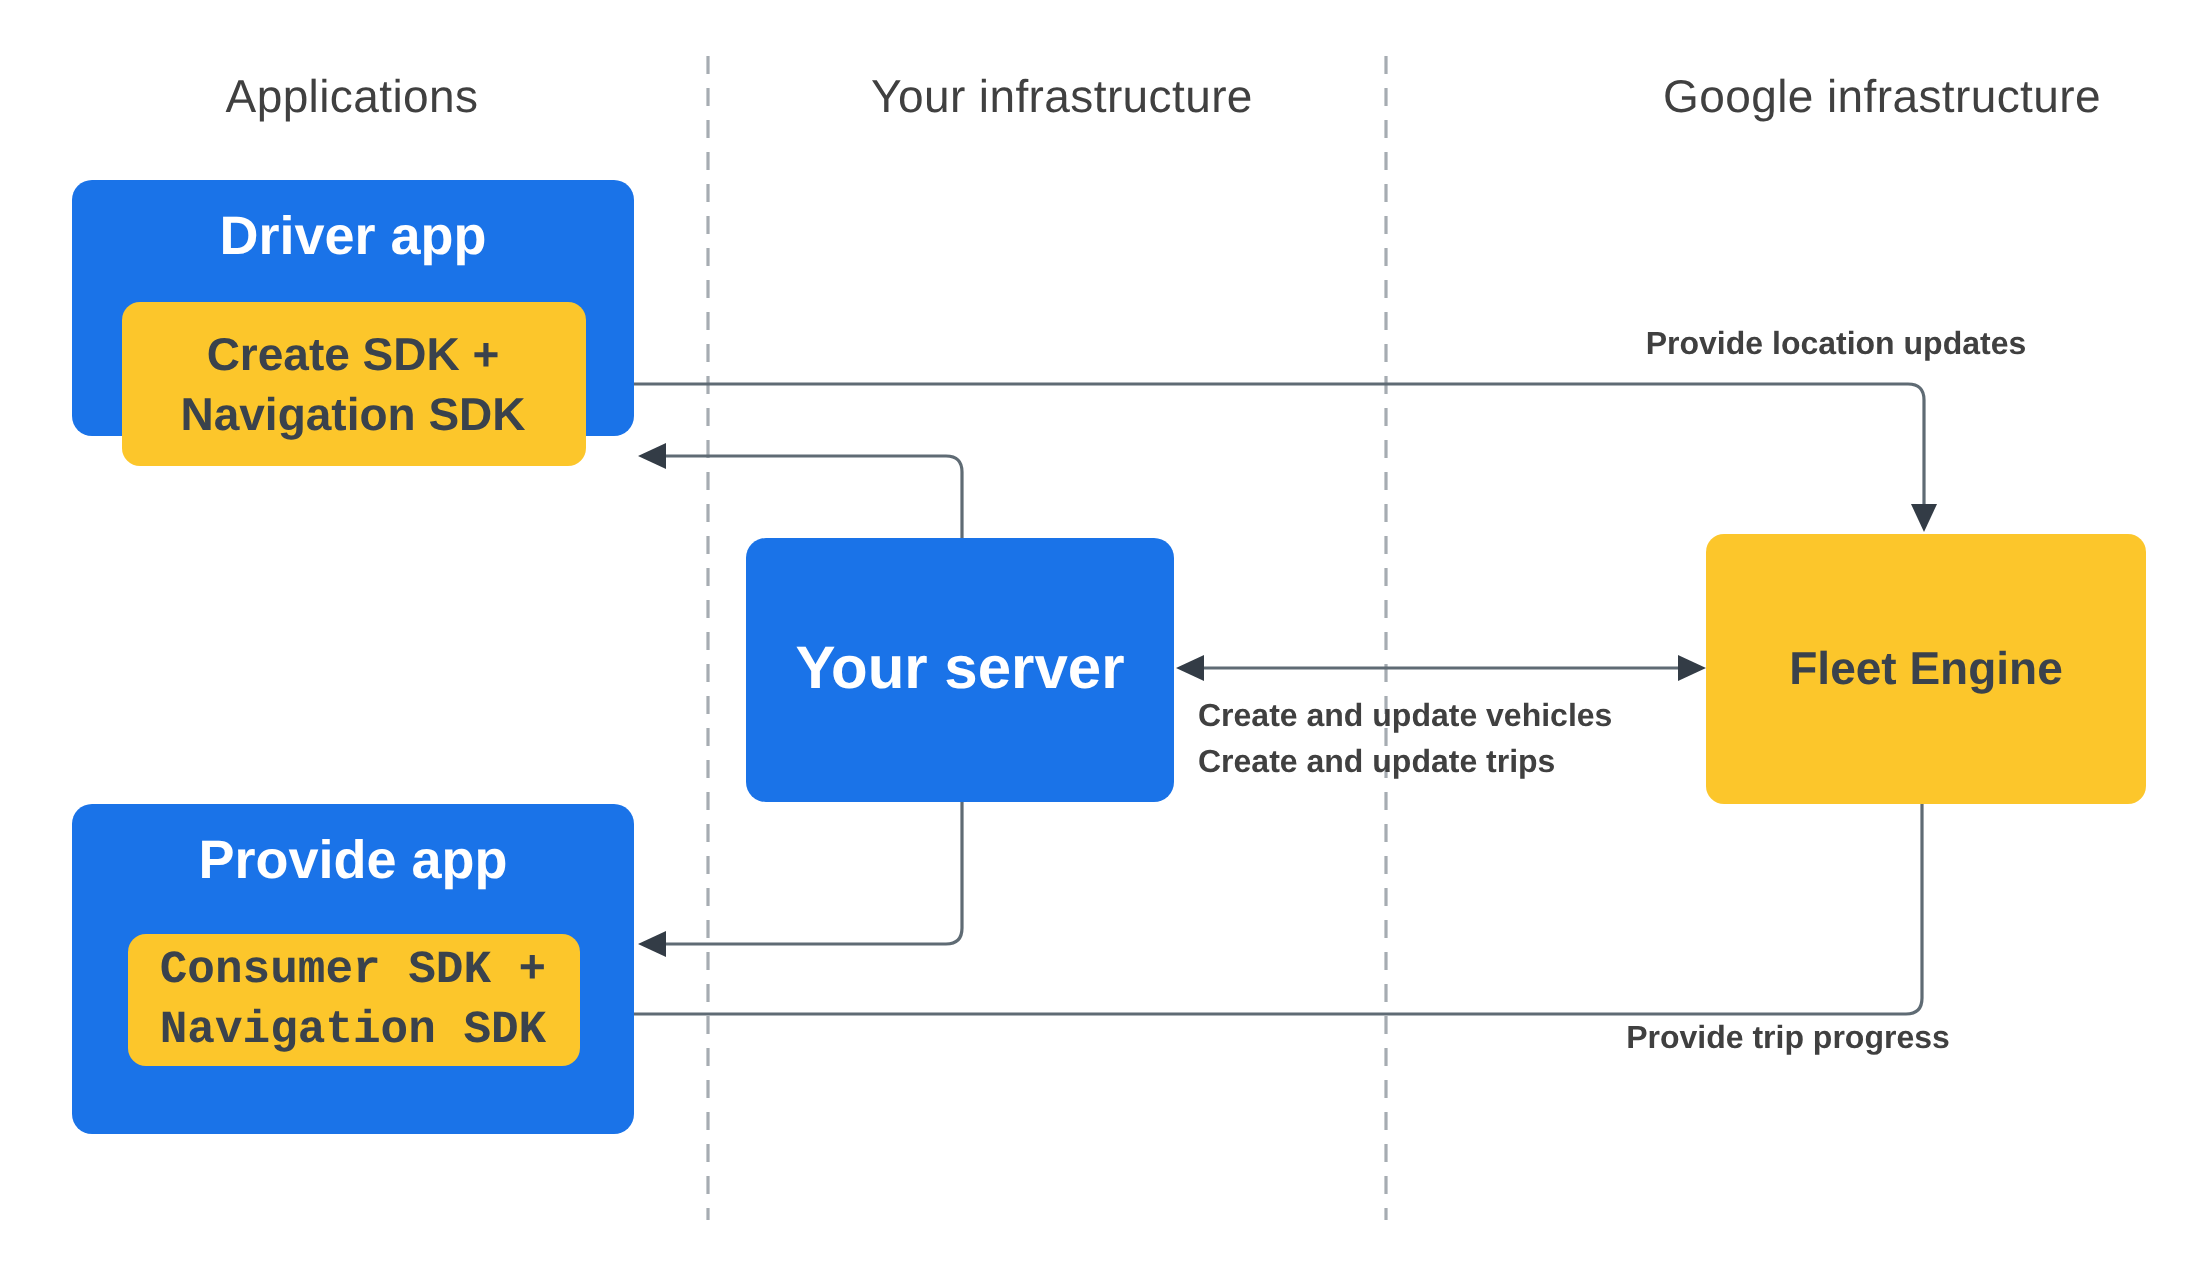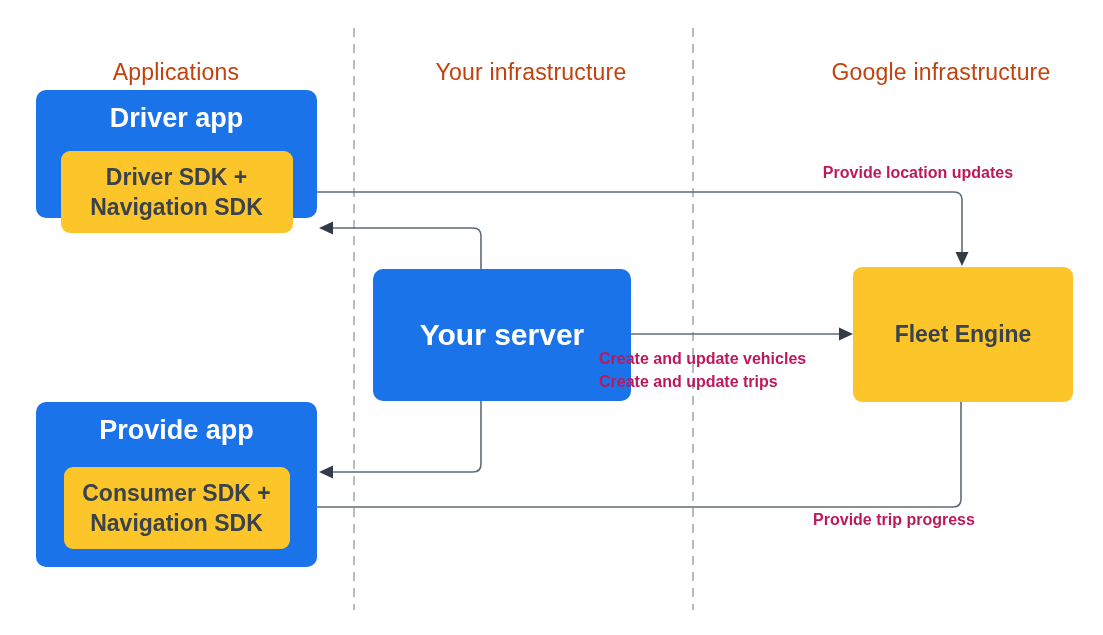--- a/index.html
+++ b/index.html
@@ -1,22 +1,22 @@
 <!DOCTYPE html>
 <html><head>
 <meta charset="utf-8">
 <style>
   html,body{margin:0;padding:0;background:#ffffff;}
   #stage{
     position:relative;width:1103px;height:635px;background:#ffffff;overflow:hidden;
     font-family:"Liberation Sans","DejaVu Sans",sans-serif;
   }
   .col-header{
-    position:absolute;top:35px;font-size:23px;font-weight:400;color:#c2410c;
-    text-align:center;letter-spacing:.2px;margin-top:24px;
+    position:absolute;top:35px;font-size:23px;font-weight:400;color:#404040;
+    text-align:center;letter-spacing:.2px;
   }
   #hdr-apps{left:46px;width:260px;}
   #hdr-your{left:401px;width:260px;}
   #hdr-google{left:795px;width:292px;}
 
   .node{position:absolute;box-sizing:border-box;}
   .blue-box{background:#1a73e8;border-radius:10px;}
   .yellow-box{background:#fcc62b;border-radius:9px;}
 
   #driver-app{left:36px;top:90px;width:281px;height:128px;}
@@ -24,35 +24,35 @@
   .app-title{
     margin-top:13px;text-align:center;color:#ffffff;font-weight:700;font-size:27px;
   }
   .sdk-box{
     position:absolute;left:50%;transform:translateX(-50%);
     display:flex;align-items:center;justify-content:center;
     text-align:center;font-weight:700;font-size:23px;line-height:30px;color:#3a424c;
     white-space:pre-line;
   }
   #driver-sdk{top:61px;width:232px;height:82px;}
-  #consumer-sdk{top:65px;width:226px;height:82px;}
+  #consumer-sdk{top:65px;width:226px;height:66px;font-family:Liberation Mono, monospace;}
 
   #your-server{
-    left:373px;top:269px;width:258px;height:132px;
+    left:373px;top:269px;width:214px;height:132px;
     display:flex;align-items:center;justify-content:center;
     color:#ffffff;font-weight:700;font-size:30px;
   }
   #fleet-engine{
     left:853px;top:267px;width:220px;height:135px;
     display:flex;align-items:center;justify-content:center;
     color:#3a424c;font-weight:700;font-size:23px;
   }
 
   .edge-label{
-    position:absolute;font-weight:700;font-size:16px;color:#be185d;white-space:nowrap;
+    position:absolute;font-weight:700;font-size:16px;color:#404040;white-space:nowrap;
   }
   #lbl-location{left:788px;top:164px;width:260px;text-align:center;}
   #lbl-vehicles{left:599px;top:347px;line-height:23px;}
   #lbl-trip{left:779px;top:511px;width:230px;text-align:center;}
 
   #edges{position:absolute;left:0;top:0;width:1103px;height:635px;pointer-events:none;}
   .wire{fill:none;stroke:#5f6b74;stroke-width:1.6;}
   .divider{fill:none;stroke:#a6acb2;stroke-width:1.6;stroke-dasharray:9 7;}
   .head{fill:#333c46;stroke:none;}
 </style>
@@ -82,21 +82,21 @@
 
     <path class="wire" d="M 481 401 L 481 464 Q 481 472 473 472 L 332 472"></path>
     <polygon class="head" points="319,472 333,465.5 333,478.5"></polygon>
 
     <path class="wire" d="M 961 402 L 961 499 Q 961 507 953 507 L 308 507"></path>
     <polygon class="head" points="295,507 309,500.5 309,513.5"></polygon>
   </svg>
 
   <div class="node blue-box" id="driver-app">
     <div class="app-title">Driver app</div>
-    <div class="yellow-box sdk-box" id="driver-sdk">Driver SDK +
+    <div class="yellow-box sdk-box" id="driver-sdk">Create SDK +
 Navigation SDK</div>
   </div>
 
   <div class="node blue-box" id="your-server">Your server</div>
 
   <div class="node yellow-box" id="fleet-engine">Fleet Engine</div>
 
   <div class="node blue-box" id="consumer-app">
     <div class="app-title">Provide app</div>
     <div class="yellow-box sdk-box" id="consumer-sdk">Consumer SDK +

